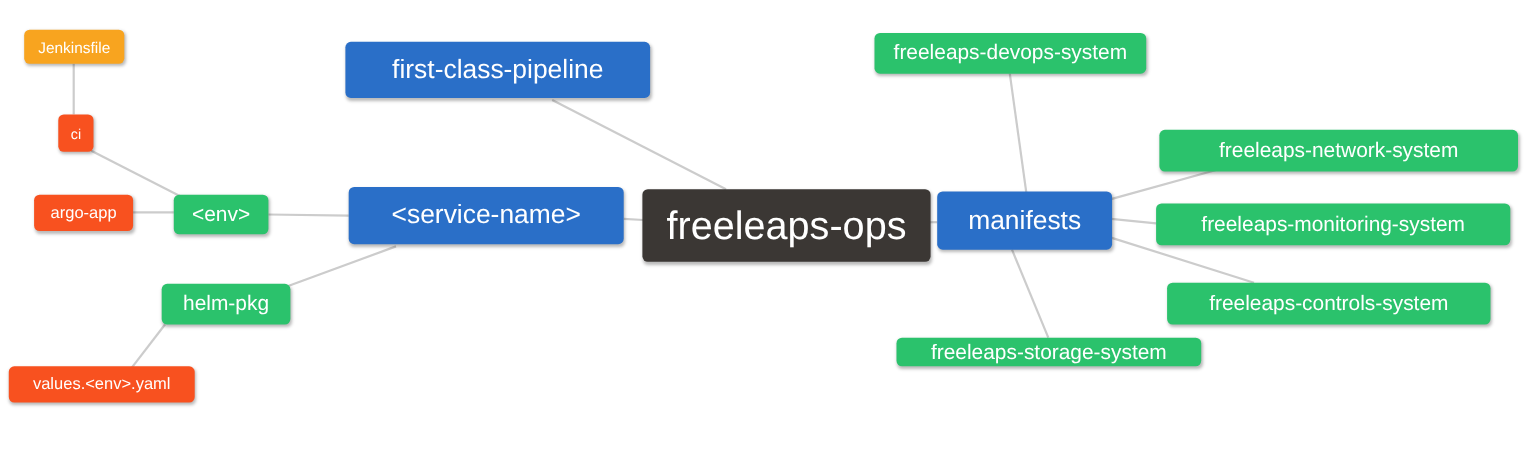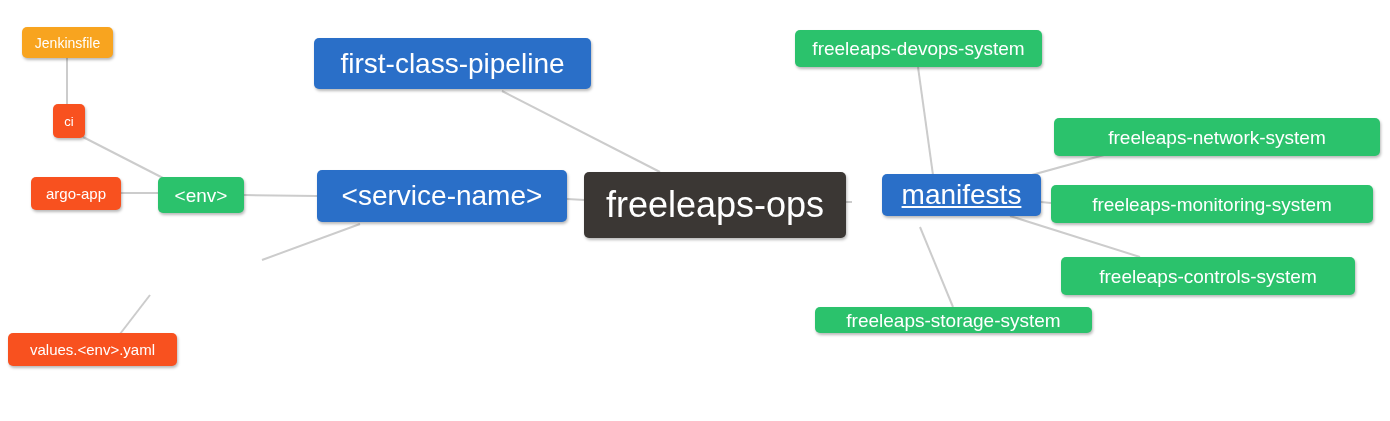--- a/index.html
+++ b/index.html
@@ -18,21 +18,21 @@
     color:#ffffff; border-radius:5px; box-sizing:border-box;
     box-shadow:1px 2px 3px rgba(0,0,0,0.28); white-space:nowrap;
     cursor:default; line-height:1;
   }
   .c-blue{background:var(--blue);}
   .c-green{background:var(--green);}
   .c-red{background:var(--red);}
   .c-amber{background:var(--amber);}
   .c-dark{background:var(--dark);}
   .fs-root{font-size:36px;}
-  .fs-l1{font-size:28px;}
+  .fs-l1{font-size:24px;}
   .fs-l2{font-size:19px;}
   .fs-l3{font-size:15px;}
   .fs-l4{font-size:14px;}
   .node span{pointer-events:none;}
 </style>
 </head>
 <body>
 
 <div class="canvas">
 
@@ -62,38 +62,41 @@
   </div>
 
   <div class="node c-red fs-l3" style="left:31px;top:177px;width:90px;height:33px;">
     <span>argo-app</span>
   </div>
 
   <div class="node c-green fs-l2" style="left:158px;top:177px;width:86px;height:36px;text-align:center;">
     <span>&lt;env&gt;</span>
   </div>
 
+  <div class="node c-green fs-l2" style="left:147px;top:258px;width:117px;height:37px;">
+    <span>helm-pkg</span>
+  </div>
 
   <div class="node c-red fs-l3" style="left:8px;top:333px;width:169px;height:33px;">
     <span>values.&lt;env&gt;.yaml</span>
   </div>
 
   <div class="node c-blue fs-l1" style="left:314px;top:38px;width:277px;height:51px;">
     <span>first-class-pipeline</span>
   </div>
 
   <div class="node c-blue fs-l1" style="left:317px;top:170px;width:250px;height:52px;">
     <span>&lt;service-name&gt;</span>
   </div>
 
   <div class="node c-dark fs-root" style="left:584px;top:172px;width:262px;height:66px;">
     <span>freeleaps-ops</span>
   </div>
 
-  <div class="node c-blue fs-l1" style="left:882px;top:174px;width:159px;height:42px;text-decoration:underline;">
+  <div class="node c-blue fs-l1" style="left:852px;top:174px;width:159px;height:53px;">
     <span>manifests</span>
   </div>
 
   <div class="node c-green fs-l2" style="left:795px;top:30px;width:247px;height:37px;">
     <span>freeleaps-devops-system</span>
   </div>
 
   <div class="node c-green fs-l2" style="left:1054px;top:118px;width:326px;height:38px;">
     <span>freeleaps-network-system</span>
   </div>

